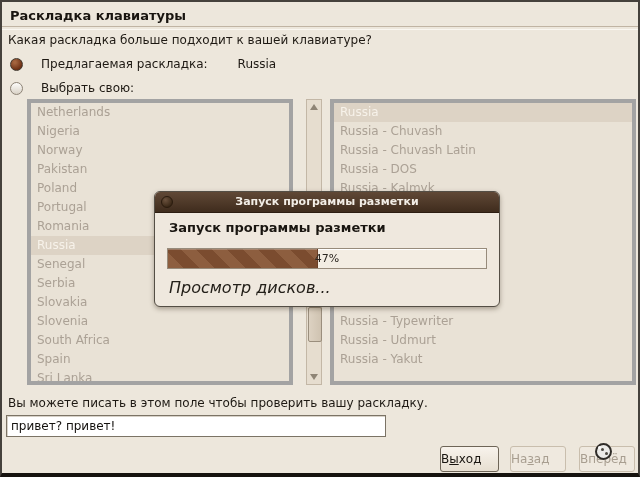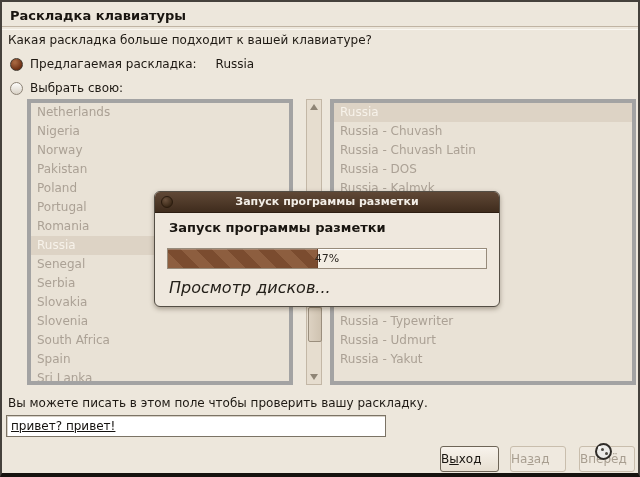--- a/index.html
+++ b/index.html
@@ -9,21 +9,21 @@
     border:2px solid #45413c; border-bottom:4px solid #16130f;
     font-family:"DejaVu Sans", sans-serif; color:#1e1913; overflow:hidden;
   }
   .abs{position:absolute;}
   
   .page-title{left:8px; top:6px; font-size:13px; font-weight:bold; color:#191510;}
   .separator{left:0; top:24px; width:636px; height:2px;
     border-top:1px solid #c0b4a3; border-bottom:1px solid #faf7f1;}
   .question{left:6px; top:31px; font-size:12px;}
   
-  .radio-row{display:flex; align-items:center; gap:7px; font-size:12px;}
+  .radio-row{display:flex; align-items:center; gap:18px; font-size:12px;}
   .radio{width:13px; height:13px; border-radius:50%; box-sizing:border-box; flex:0 0 auto;}
   .radio.on{border:1px solid #42392f;
     background:radial-gradient(circle at 35% 30%, #a4653f 10%, #6e3115 70%, #4e2410 100%);}
   .radio.off{border:1px solid #8d8376;
     background:linear-gradient(#fdfcfa,#d9d2c6);}
   .radio-value{margin-left:12px;}
   
   .listbox{box-sizing:border-box; background:#e9e2d6; border:4px solid #a3a3a3; overflow:hidden;}
   .list-left{left:25px; top:97px; width:266px; height:286px;}
   .list-right{left:328px; top:97px; width:306px; height:286px;}
@@ -57,21 +57,21 @@
   .progress-fill{position:absolute; left:0; top:0; height:100%; width:47%;
     background:repeating-linear-gradient(45deg,#8d5e3f 0 11px,#7b4c2f 11px 22px);
     border-right:1px solid #6a3f25; box-shadow:inset 0 1px 0 rgba(255,255,255,.25);}
   .progress-label{position:absolute; width:100%; top:0; height:19px; line-height:19px;
     text-align:center; font-size:11px; color:#2b2620;}
   .dlg-status{position:absolute; left:14px; top:86px; font-size:16px; font-style:italic; color:#24201a;}
   
   .type-label{left:6px; top:394px; font-size:12px;}
   .type-input{left:4px; top:413px; width:380px; height:22px; box-sizing:border-box;
     background:#ffffff; border:1px solid #7b7365; box-shadow:inset 1px 1px 0 #d8d2c8;
-    font-family:"DejaVu Sans", sans-serif; font-size:12px; color:#14110e; padding:0 4px;text-decoration:underline;}
+    font-family:"DejaVu Sans", sans-serif; font-size:12px; color:#14110e; padding:0 4px;}
   .step-label{left:15px; top:451px; font-size:12px; color:#241f19;margin-top:43px;}
   .btn{position:absolute; top:444px; height:26px; box-sizing:border-box; border-radius:3px;
     font-family:"DejaVu Sans", sans-serif; font-size:12px; text-align:left; line-height:24px;}
   .btn.enabled{background:linear-gradient(#f8f3ec,#e7dfd1); border:1px solid #6e6557; color:#191510;}
   .btn.disabled{background:#efe9df; border:1px solid #c9bead; color:#a89e90;}
   .btn-exit{left:438px; width:59px;}
   .btn-back{left:508px; width:56px;}
   .btn-forward{left:577px; width:56px;}
   .mn{text-decoration:underline;}
   

